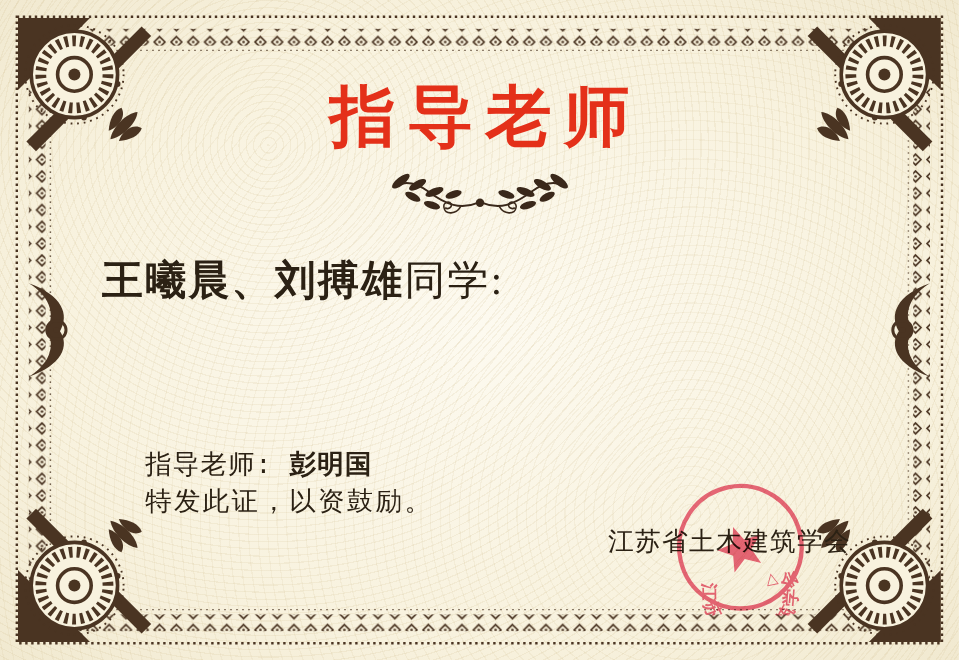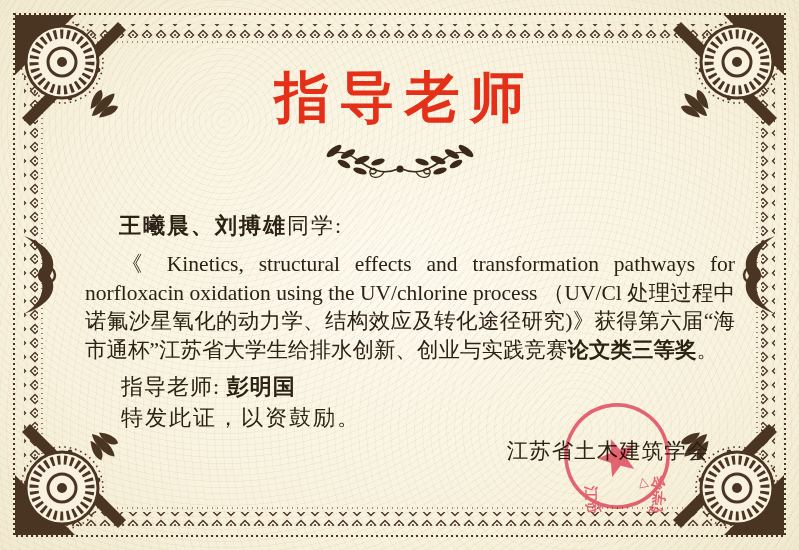--- a/index.html
+++ b/index.html
@@ -13,29 +13,29 @@
       radial-gradient(ellipse at center, #fdfaf0 0%, #f8f2de 65%, #f1e9d0 100%);
     color:#2b2114;
   }
   .frame{position:absolute;left:0;top:0;pointer-events:none;}
   .title{
     position:absolute;left:0;top:68px;width:100%;text-align:center;
     font-size:55px;font-weight:bold;color:#e43019;
     letter-spacing:10px;text-indent:10px;line-height:1.1;
   }
   .flourish{position:absolute;left:320px;top:142px;}
-  .recipients{position:absolute;left:85px;top:211px;font-size:22px;letter-spacing:2px;margin-left:34px;}
+  .recipients{position:absolute;left:85px;top:211px;font-size:34px;letter-spacing:2px;}
   .recipients .names{font-weight:bold;}
   .body-para{
     position:absolute;left:85px;top:250px;width:650px;
     font-size:21.5px;line-height:28.5px;text-align:justify;
     text-indent:36px;
   }
   .body-para .award{font-weight:bold;}
-  .advisor{position:absolute;left:121px;top:372px;font-size:22px;letter-spacing:1px;}
+  .advisor{position:absolute;left:121px;top:372px;font-size:22px;letter-spacing:1px;font-family:Liberation Mono, monospace;}
   .advisor .advisor-name{font-weight:bold;}
   .closing{position:absolute;left:121px;top:403px;font-size:22px;letter-spacing:2px;}
   .issuer{position:absolute;left:488px;top:436px;width:240px;text-align:center;font-size:21.5px;letter-spacing:1px;}
   .date{position:absolute;left:478px;top:468px;width:240px;text-align:center;font-size:21.5px;letter-spacing:1px;}
   .seal{position:absolute;left:560px;top:399px;width:114px;height:114px;opacity:0.85;mix-blend-mode:multiply;}
 </style>
 </head>
 <body>
 
 <div class="certificate">
@@ -101,23 +101,20 @@
     </defs>
     <use href="#fl-left"></use>
     <use href="#fl-left" transform="translate(160 0) scale(-1 1)"></use>
     <circle cx="80" cy="27" r="3.5" fill="#3a281a"></circle>
   </svg>
 
   <div class="recipients">
     <span class="names">王曦晨、刘搏雄</span><span>同学:</span>
   </div>
 
-  <div class="body-para">
-    <span>《 Kinetics, structural effects and transformation pathways for norfloxacin oxidation using the UV/chlorine process （UV/Cl 处理过程中诺氟沙星氧化的动力学、结构效应及转化途径研究)》获得第六届“海市通杯”江苏省大学生给排水创新、创业与实践竞赛</span><span class="award">论文类三等奖</span><span>。</span>
-  </div>
 
   <div class="advisor">
     <span>指导老师: </span><span class="advisor-name">彭明国</span>
   </div>
 
   <div class="closing">特发此证，以资鼓励。</div>
 
   <div class="issuer">江苏省土木建筑学会</div>
 
   <svg class="seal" width="114" height="114" viewBox="0 0 114 114">

